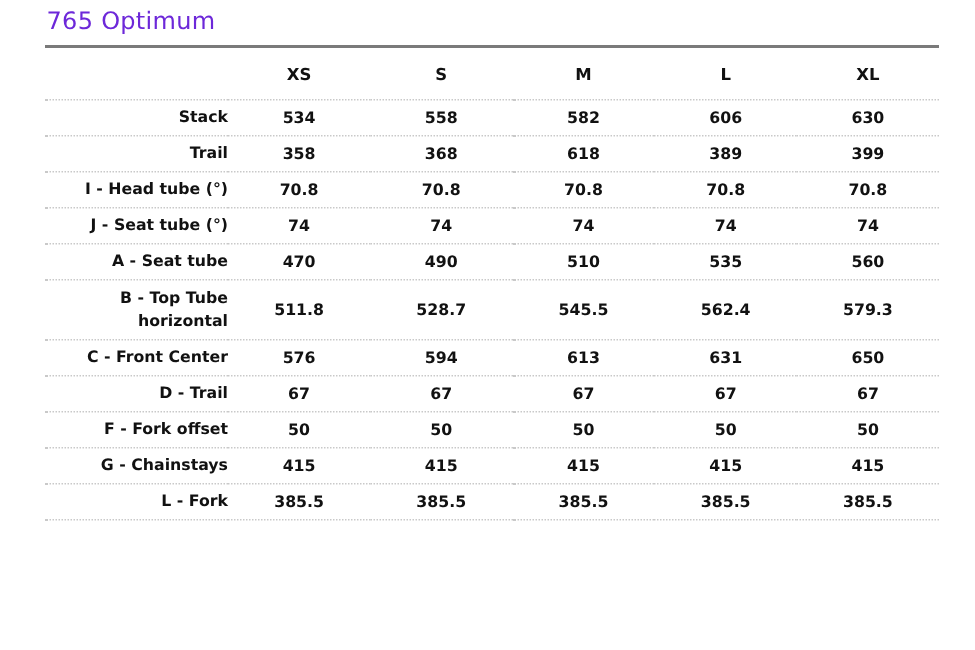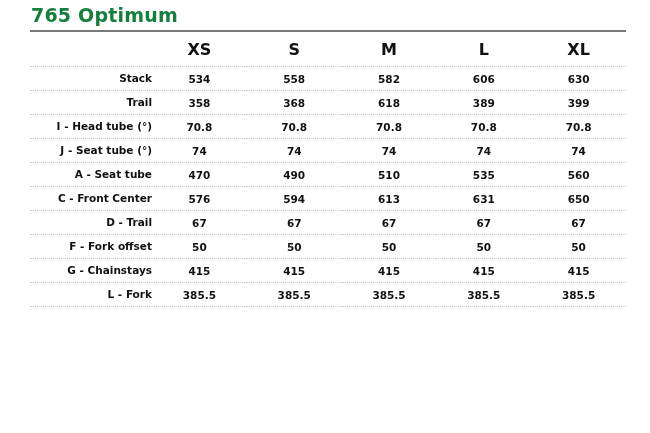--- a/index.html
+++ b/index.html
@@ -12,24 +12,24 @@
       height: 433px;
       position: relative;
       overflow: hidden;
       font-family: "DejaVu Sans", sans-serif;
       color: #111111;
     }
     .title {
       position: absolute;
       left: 31px;
       top: 4px;
-      font-size: 19px;
-      font-weight: bold;
+      font-size: 16px;
+      font-weight: normal;
       letter-spacing: 0.2px;
-      color: #15803d;
+      color: #6d28d9;
       margin: 0;
     }
     .title-rule {
       position: absolute;
       left: 30px;
       top: 30px;
       width: 596px;
       height: 2px;
       background: #7a7a7a;
     }
@@ -46,21 +46,21 @@
     table.geo col.c-size { width: 94.8px; }
     table.geo th, table.geo td {
       padding: 0;
       border-bottom: 1px dotted #c9c9c9;
       vertical-align: middle;
       font-weight: bold;
     }
     table.geo thead th {
       height: 33px;
       text-align: center;
-      font-size: 16px;
+      font-size: 11px;
     }
     table.geo thead th.label-head {
       text-align: left;
     }
     table.geo tbody td {
       height: 23px;
       text-align: center;
     }
     table.geo tbody td.row-label {
       text-align: right;
@@ -130,20 +130,28 @@
       <td>74</td>
     </tr>
     <tr>
       <td class="row-label">A - Seat tube</td>
       <td>470</td>
       <td>490</td>
       <td>510</td>
       <td>535</td>
       <td>560</td>
     </tr>
+    <tr class="tall">
+      <td class="row-label"><span>B - Top Tube</span><br><span>horizontal</span></td>
+      <td>511.8</td>
+      <td>528.7</td>
+      <td>545.5</td>
+      <td>562.4</td>
+      <td>579.3</td>
+    </tr>
     <tr>
       <td class="row-label">C - Front Center</td>
       <td>576</td>
       <td>594</td>
       <td>613</td>
       <td>631</td>
       <td>650</td>
     </tr>
     <tr>
       <td class="row-label">D - Trail</td>

